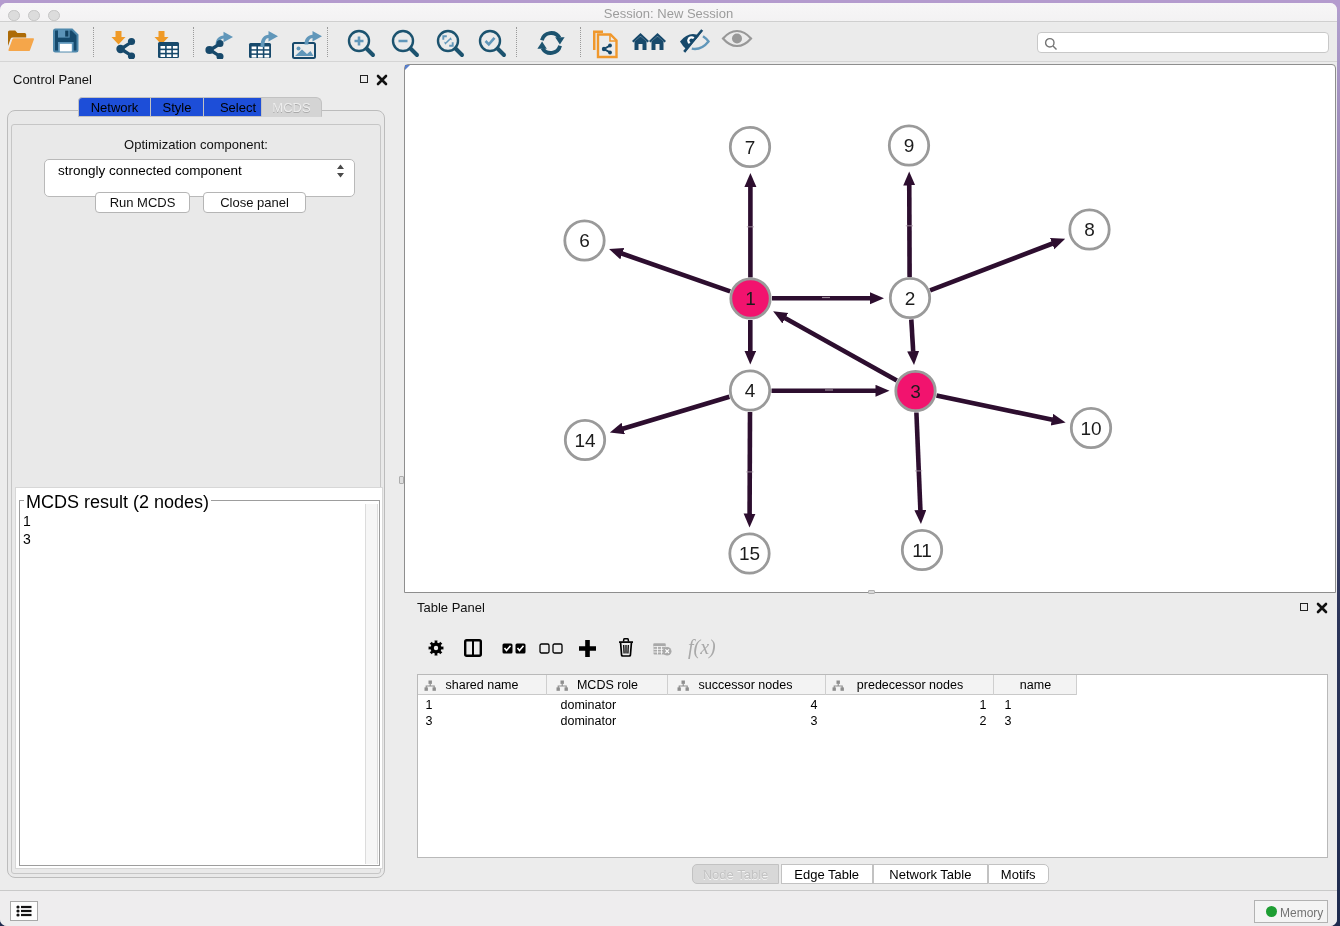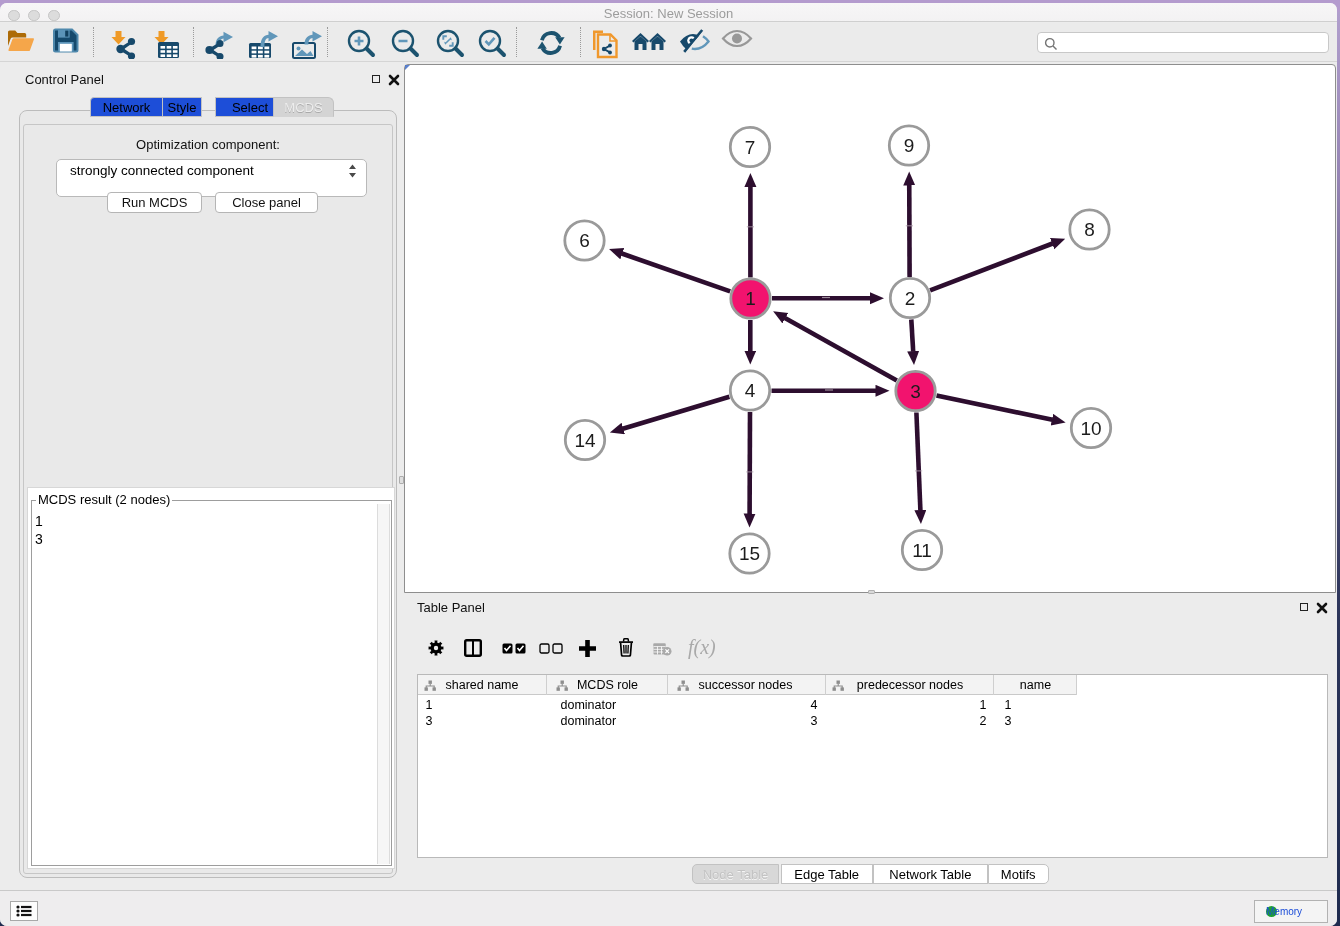--- a/index.html
+++ b/index.html
@@ -10,21 +10,21 @@
 
 #titlebar { position:absolute; left:0; top:0; width:100%; height:19px; background:linear-gradient(#f7f6f7,#f3f2f3); border-bottom:1px solid #cfcfcf; }
 .tl { position:absolute; top:6.5px; width:11.5px; height:11.5px; border-radius:50%; background:#dcdcdc; border:1px solid #c5c5c5; }
 #title { position:absolute; top:2.5px; width:100%; text-align:center; font-size:13px; color:#9c9c9c; }
 
 #toolbar { position:absolute; left:0; top:20px; width:100%; height:39px; background:#ebebeb; border-bottom:1px solid #d5d5d5; }
 .tbi { position:absolute; top:4px; }
 .tbsep { position:absolute; top:4px; width:0; height:30px; border-left:1px dotted #9a9a9a; }
 #search { position:absolute; left:1037px; top:9px; width:292px; height:21px; background:#fff; border:1px solid #c8c8c8; border-radius:4px; }
 
-#cpanel { position:absolute; left:0; top:60px; width:392px; height:828px;margin-left:12px; }
+#cpanel { position:absolute; left:0; top:60px; width:392px; height:828px; }
 #cp-outer { position:absolute; left:7px; top:47px; width:378px; height:768px; background:#e9e9e9; border:1px solid #bcbcbc; border-radius:8px; }
 #cp-inner { position:absolute; left:11px; top:61px; width:370px; height:750px; background:#e9e9e9; border:1px solid #c6c6c6; border-radius:3px; }
 .tab { position:absolute; top:33.5px; height:20px; background:#1d4ed8; border:1px solid #c2c2c2; color:#000; font-size:13px; text-align:center; line-height:19px; z-index:5; }
 
 #netwin { position:absolute; left:404px; top:61px; width:932px; height:529px; background:#fff; border:1px solid #8e8e8e; border-radius:4px 4px 0 0; }
 #nettitle { position:absolute; left:0; top:0; width:100%; height:23px; background:linear-gradient(#f5f5f5,#d8d8d8); border-bottom:1px solid #ababab; border-radius:4px 4px 0 0; }
 .mtl { position:absolute; top:5px; width:12px; height:12px; border-radius:50%; }
 
 #tpanel { position:absolute; left:404px; top:591px; width:933px; height:297px; }
 
@@ -232,26 +232,26 @@
     <div style="position:absolute;left:44px;top:96px;width:311px;height:38px;background:#fff;border:1px solid #b9b9b9;border-radius:5px;">
       <div style="position:absolute;left:13px;top:3px;font-size:13.5px;color:#000;">strongly connected component</div>
       <svg style="position:absolute;right:8px;top:3px;" width="11" height="16" viewBox="0 0 11 16">
           <path d="M2 6 L5.5 1.5 L9 6 Z M2 10 L5.5 14.5 L9 10 Z" fill="#4a4a4a"></path>
         </svg>
     </div>
     <div style="position:absolute;left:95px;top:129px;width:95px;height:21px;background:#fff;border:1px solid #b5b5b5;border-radius:4px;text-align:center;line-height:20px;" class="txt13">Run MCDS</div>
     <div style="position:absolute;left:203px;top:129px;width:103px;height:21px;background:#fff;border:1px solid #b5b5b5;border-radius:4px;text-align:center;line-height:20px;" class="txt13">Close panel</div>
     <div id="mcdsbox" style="position:absolute;left:15px;top:424px;width:368px;height:382px;background:#fff;border:1px solid #d7d7d7;">
       <div style="position:absolute;left:3px;top:12px;width:361px;height:366px;border:1px solid #9d9d9d;"></div>
-      <div style="position:absolute;left:8px;top:4px;background:#fff;padding:0 2px;font-size:13px;color:#000;">MCDS result (2 nodes)</div>
+      <div style="position:absolute;left:8px;top:4px;background:#fff;padding:0 2px;font-size:18px;color:#000;">MCDS result (2 nodes)</div>
       <div style="position:absolute;left:7px;top:24px;font-size:14px;color:#000;line-height:18px;">1<br>3</div>
       <div style="position:absolute;left:349px;top:16px;width:13px;height:360px;background:#f6f6f6;border-left:1px solid #dcdcdc;border-right:1px solid #dcdcdc;"></div>
     </div>
     <div class="tab" style="left:78px;width:73px;border-radius:4px 0 0 0;">Network</div>
-    <div class="tab" style="left:150px;width:40px;">Style</div>
+    <div class="tab" style="left:150px;width:54px;">Style</div>
     <div class="tab" style="left:203px;width:70px;">Select</div>
     <div class="tab" style="left:261px;width:61px;background:#d4d4d4;color:#ededed;text-shadow:0 1px 0 #aaa;border-radius:0 6px 0 0;border-bottom-color:#d4d4d4;">MCDS</div>
   </div>
   <div id="netwin">
     <svg id="graph" style="position:absolute;left:0;top:24px;" width="930" height="503" viewBox="405 88 930 503">
       <defs>
         <marker id="ah" markerWidth="16" markerHeight="14" refX="0.5" refY="6" orient="auto" markerUnits="userSpaceOnUse">
           <path d="M0 0 L14 6 L0 12 Z" fill="#2d0e2f"></path>
         </marker>
       </defs>
@@ -420,16 +420,16 @@
             <circle cx="2" cy="6" r="1.6"></circle>
             <circle cx="2" cy="10" r="1.6"></circle>
             <rect x="5" y="0.9" width="10.5" height="2.2"></rect>
             <rect x="5" y="4.9" width="10.5" height="2.2"></rect>
             <rect x="5" y="8.9" width="10.5" height="2.2"></rect>
           </g>
       </svg>
     </div>
     <div style="position:absolute;left:1254px;top:9px;width:74px;height:23px;background:#f4f4f4;border:1px solid #b2b2b2;">
       <div style="position:absolute;left:11px;top:5px;width:11px;height:11px;border-radius:50%;background:#1e9e33;"></div>
-      <div style="position:absolute;left:11px;top:4.5px;font-size:10px;color:#1d4ed8;">Memory</div>
+      <div style="position:absolute;left:25px;top:4.5px;font-size:12px;color:#737373;">Memory</div>
     </div>
   </div>
 </div>
 
 </body></html>

